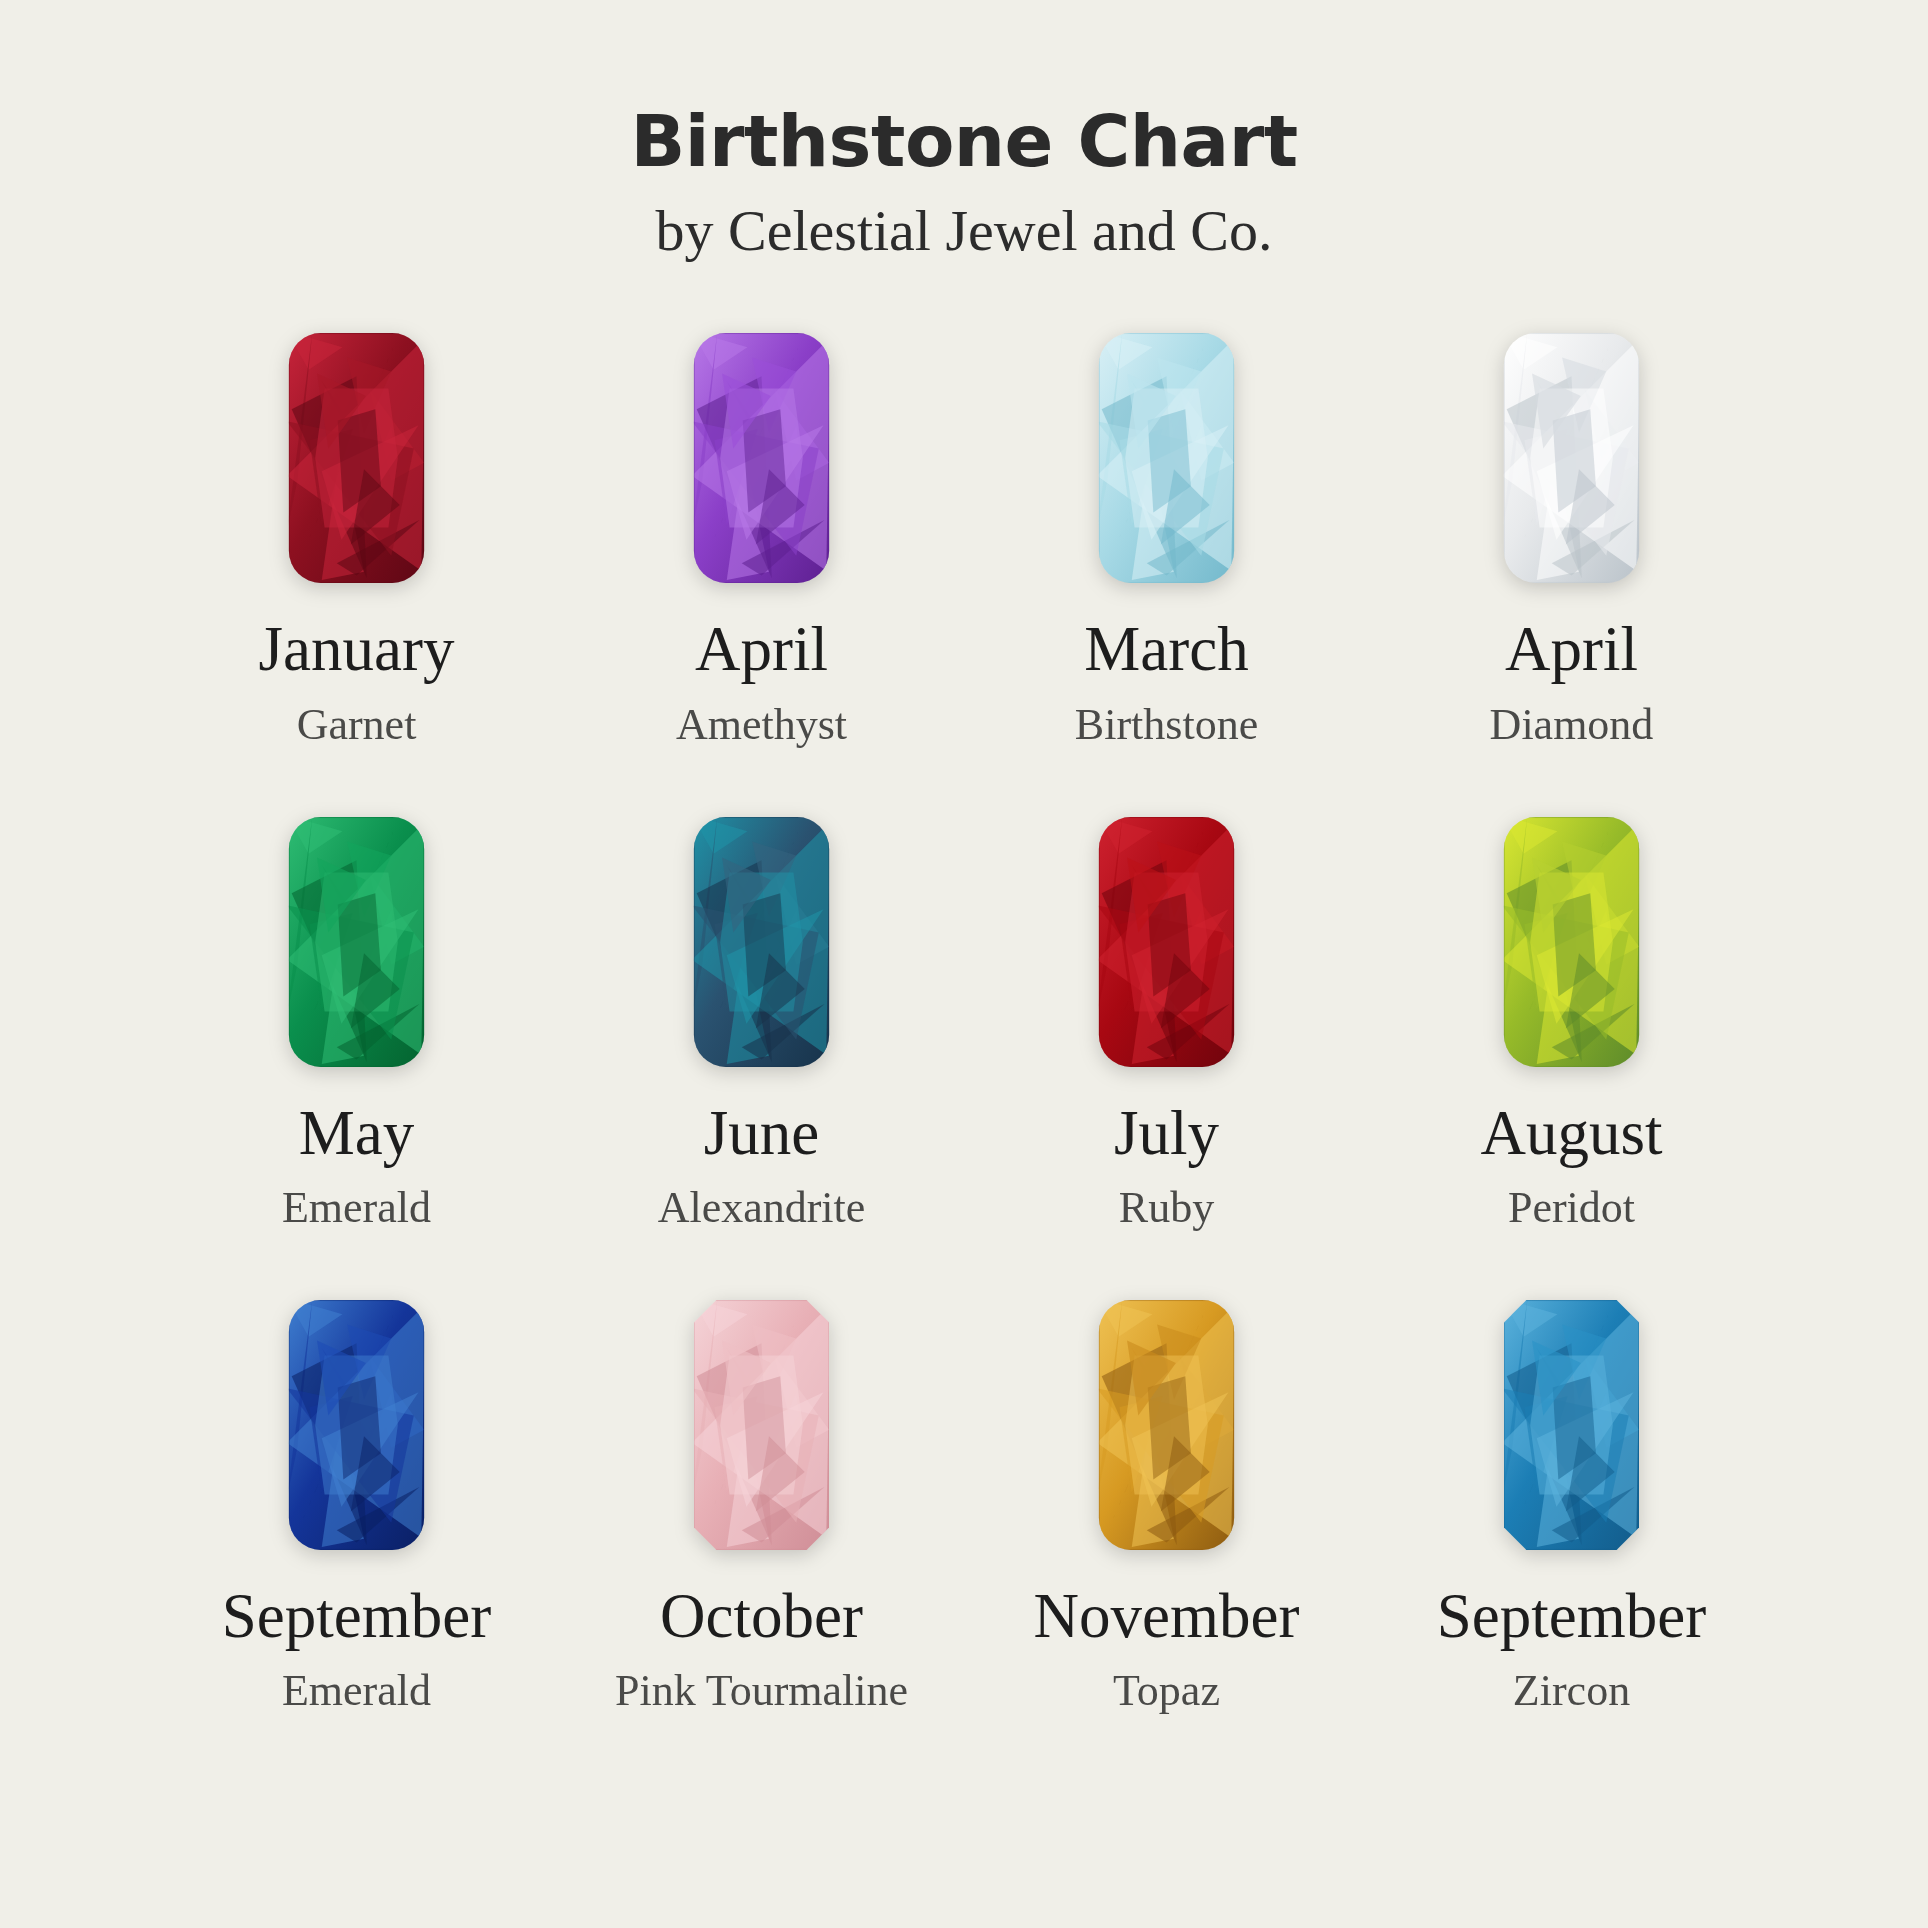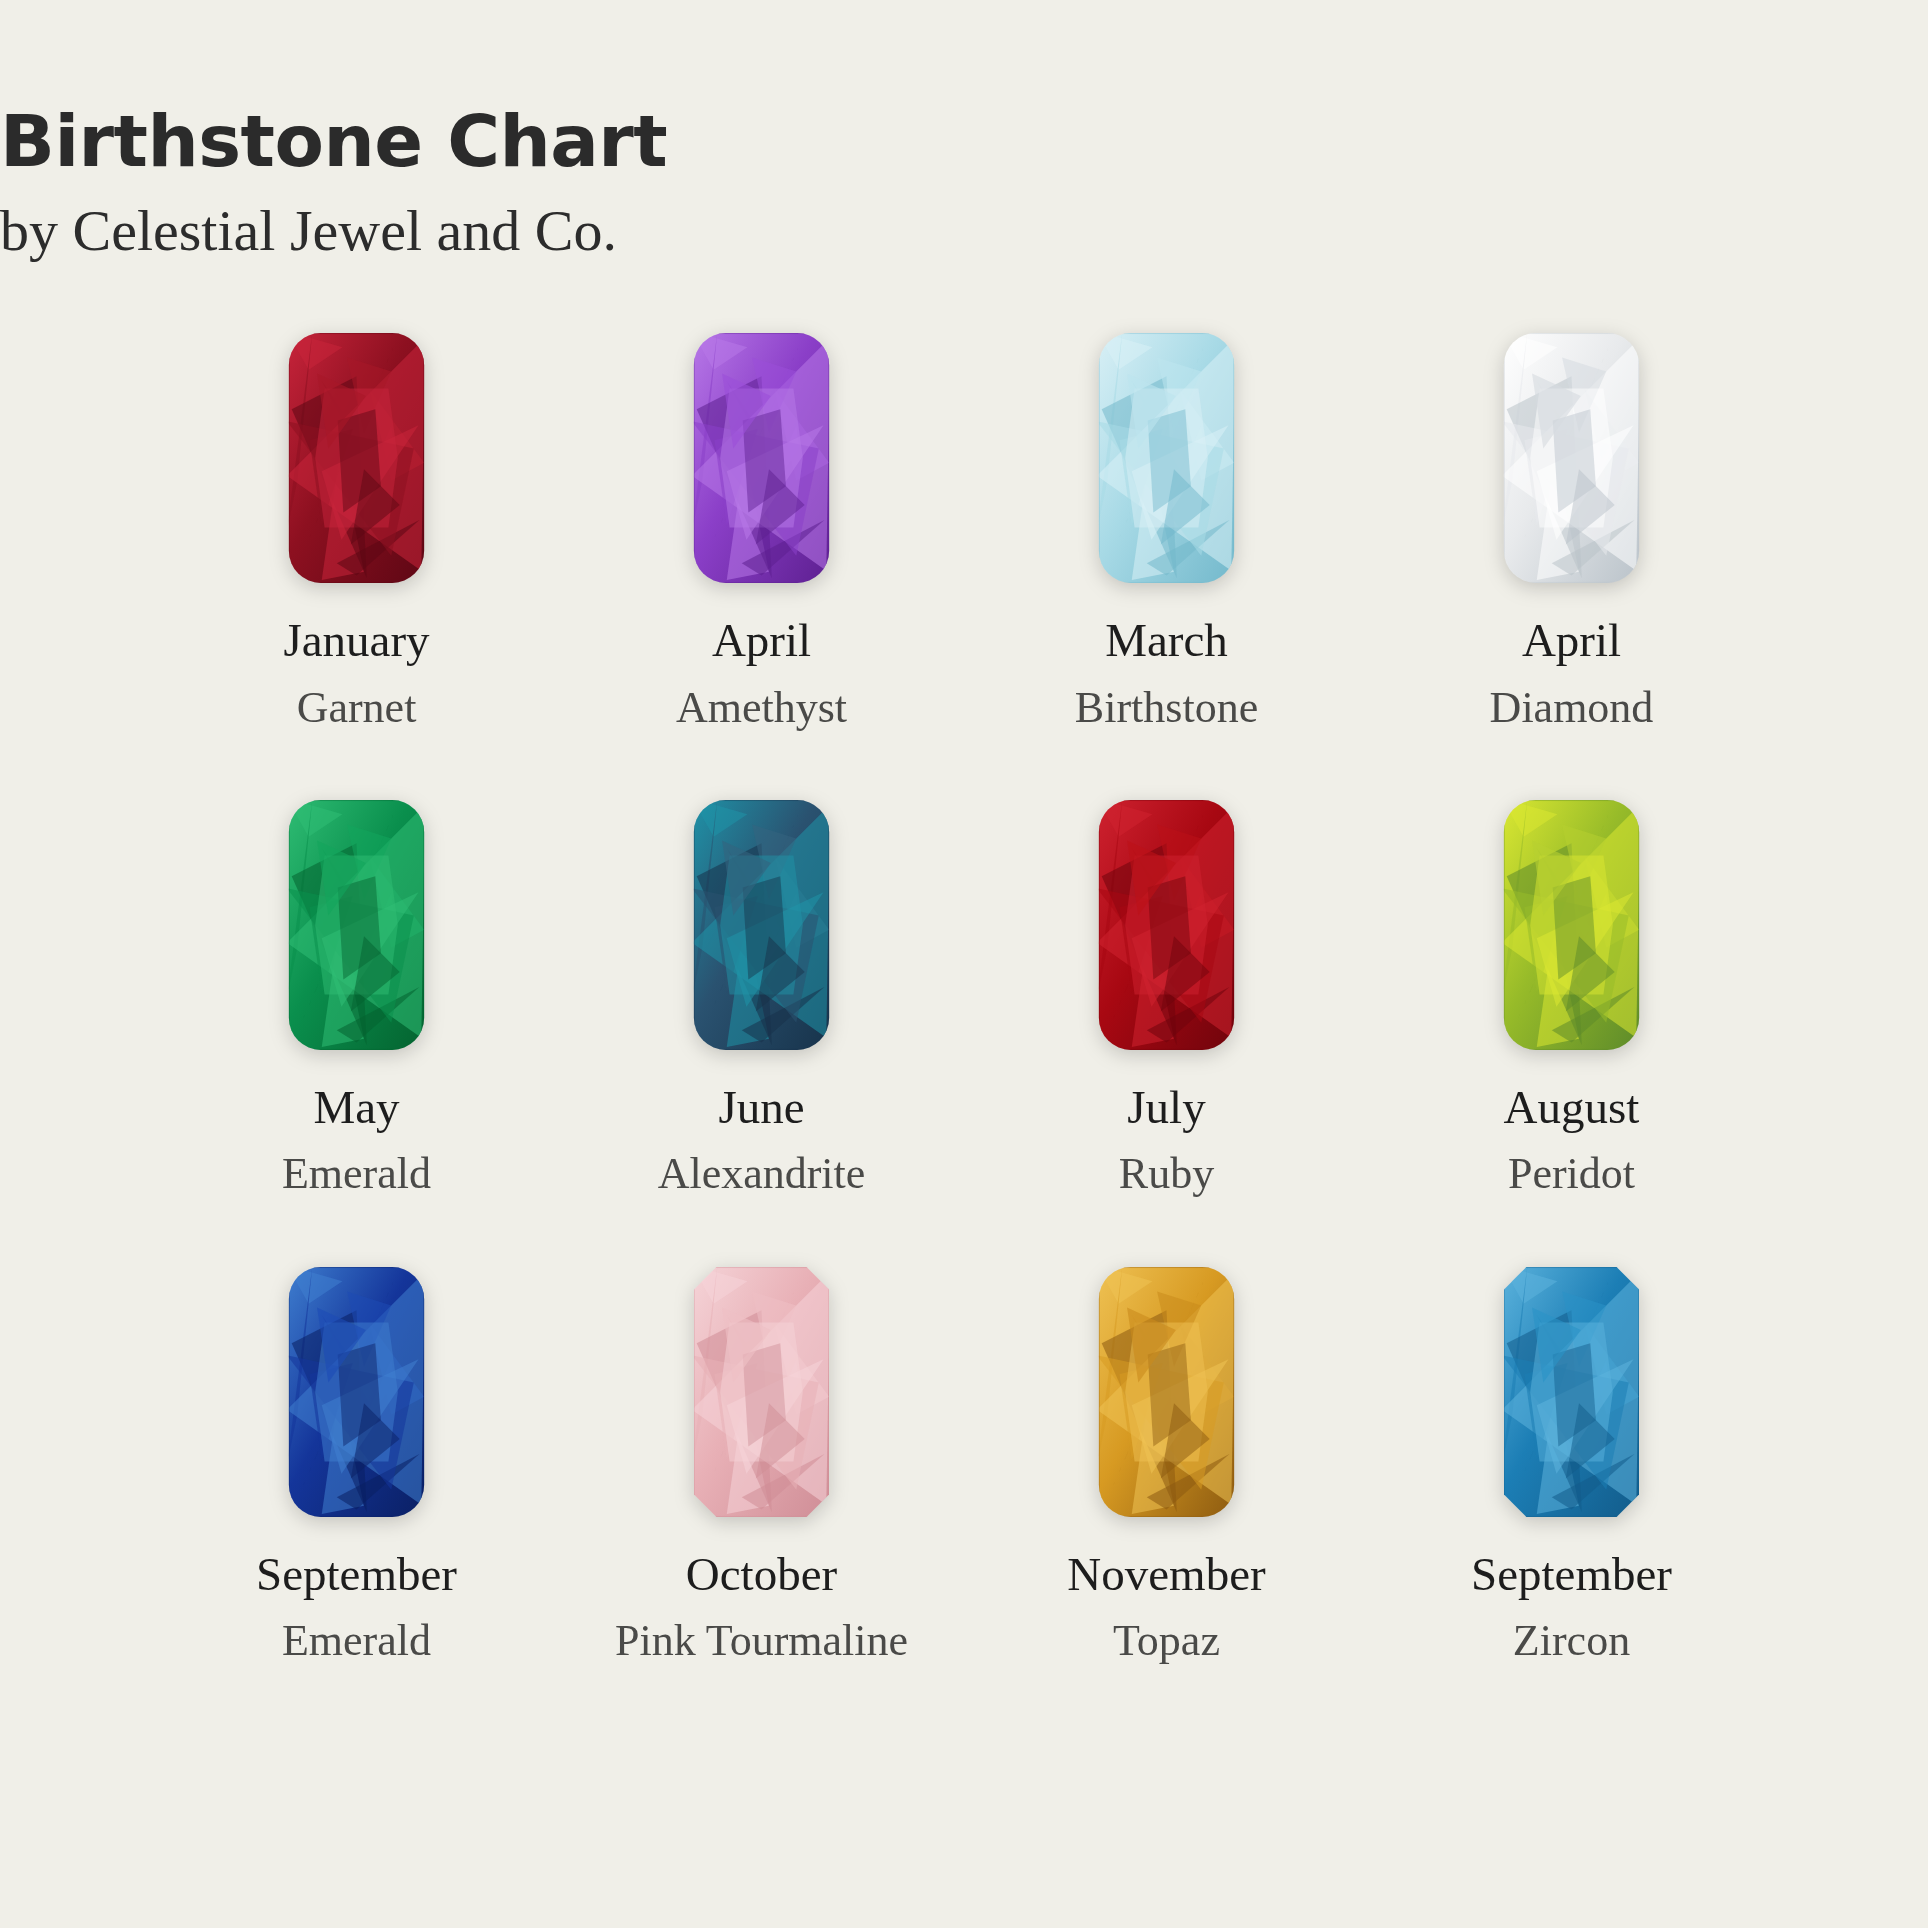--- a/index.html
+++ b/index.html
@@ -18,21 +18,21 @@
     width: 1928px;
     height: 1928px;
     box-sizing: border-box;
     background: #f0efe8;
     display: flex;
     flex-direction: column;
     align-items: center;
   }
   .header {
     margin-top: 104px;
-    text-align: left;
+    text-align: center;
     width: 100%;
   }
   .title {
     font-family: "DejaVu Sans", sans-serif;
     font-weight: bold;
     font-size: 72px;
     color: #2b2b2b;
     letter-spacing: -0.5px;
     line-height: 1.05;
   }
@@ -65,21 +65,21 @@
   }
   .gem {
     width: 139px;
     height: 254px;
     position: relative;
     filter: drop-shadow(0 5.6px 9.4px rgba(0,0,0,0.18));
   }
   .gem svg { display: block; }
   .month {
     font-family: "Liberation Serif", serif;
-    font-size: 47px;
+    font-size: 63px;
     color: #1d1d1d;
     margin-top: 17px;
     line-height: 1.05;
     white-space: nowrap;
   }
   .stone {
     font-family: "Liberation Serif", serif;
     font-size: 44px;
     color: #4a4a48;
     margin-top: 19px;

